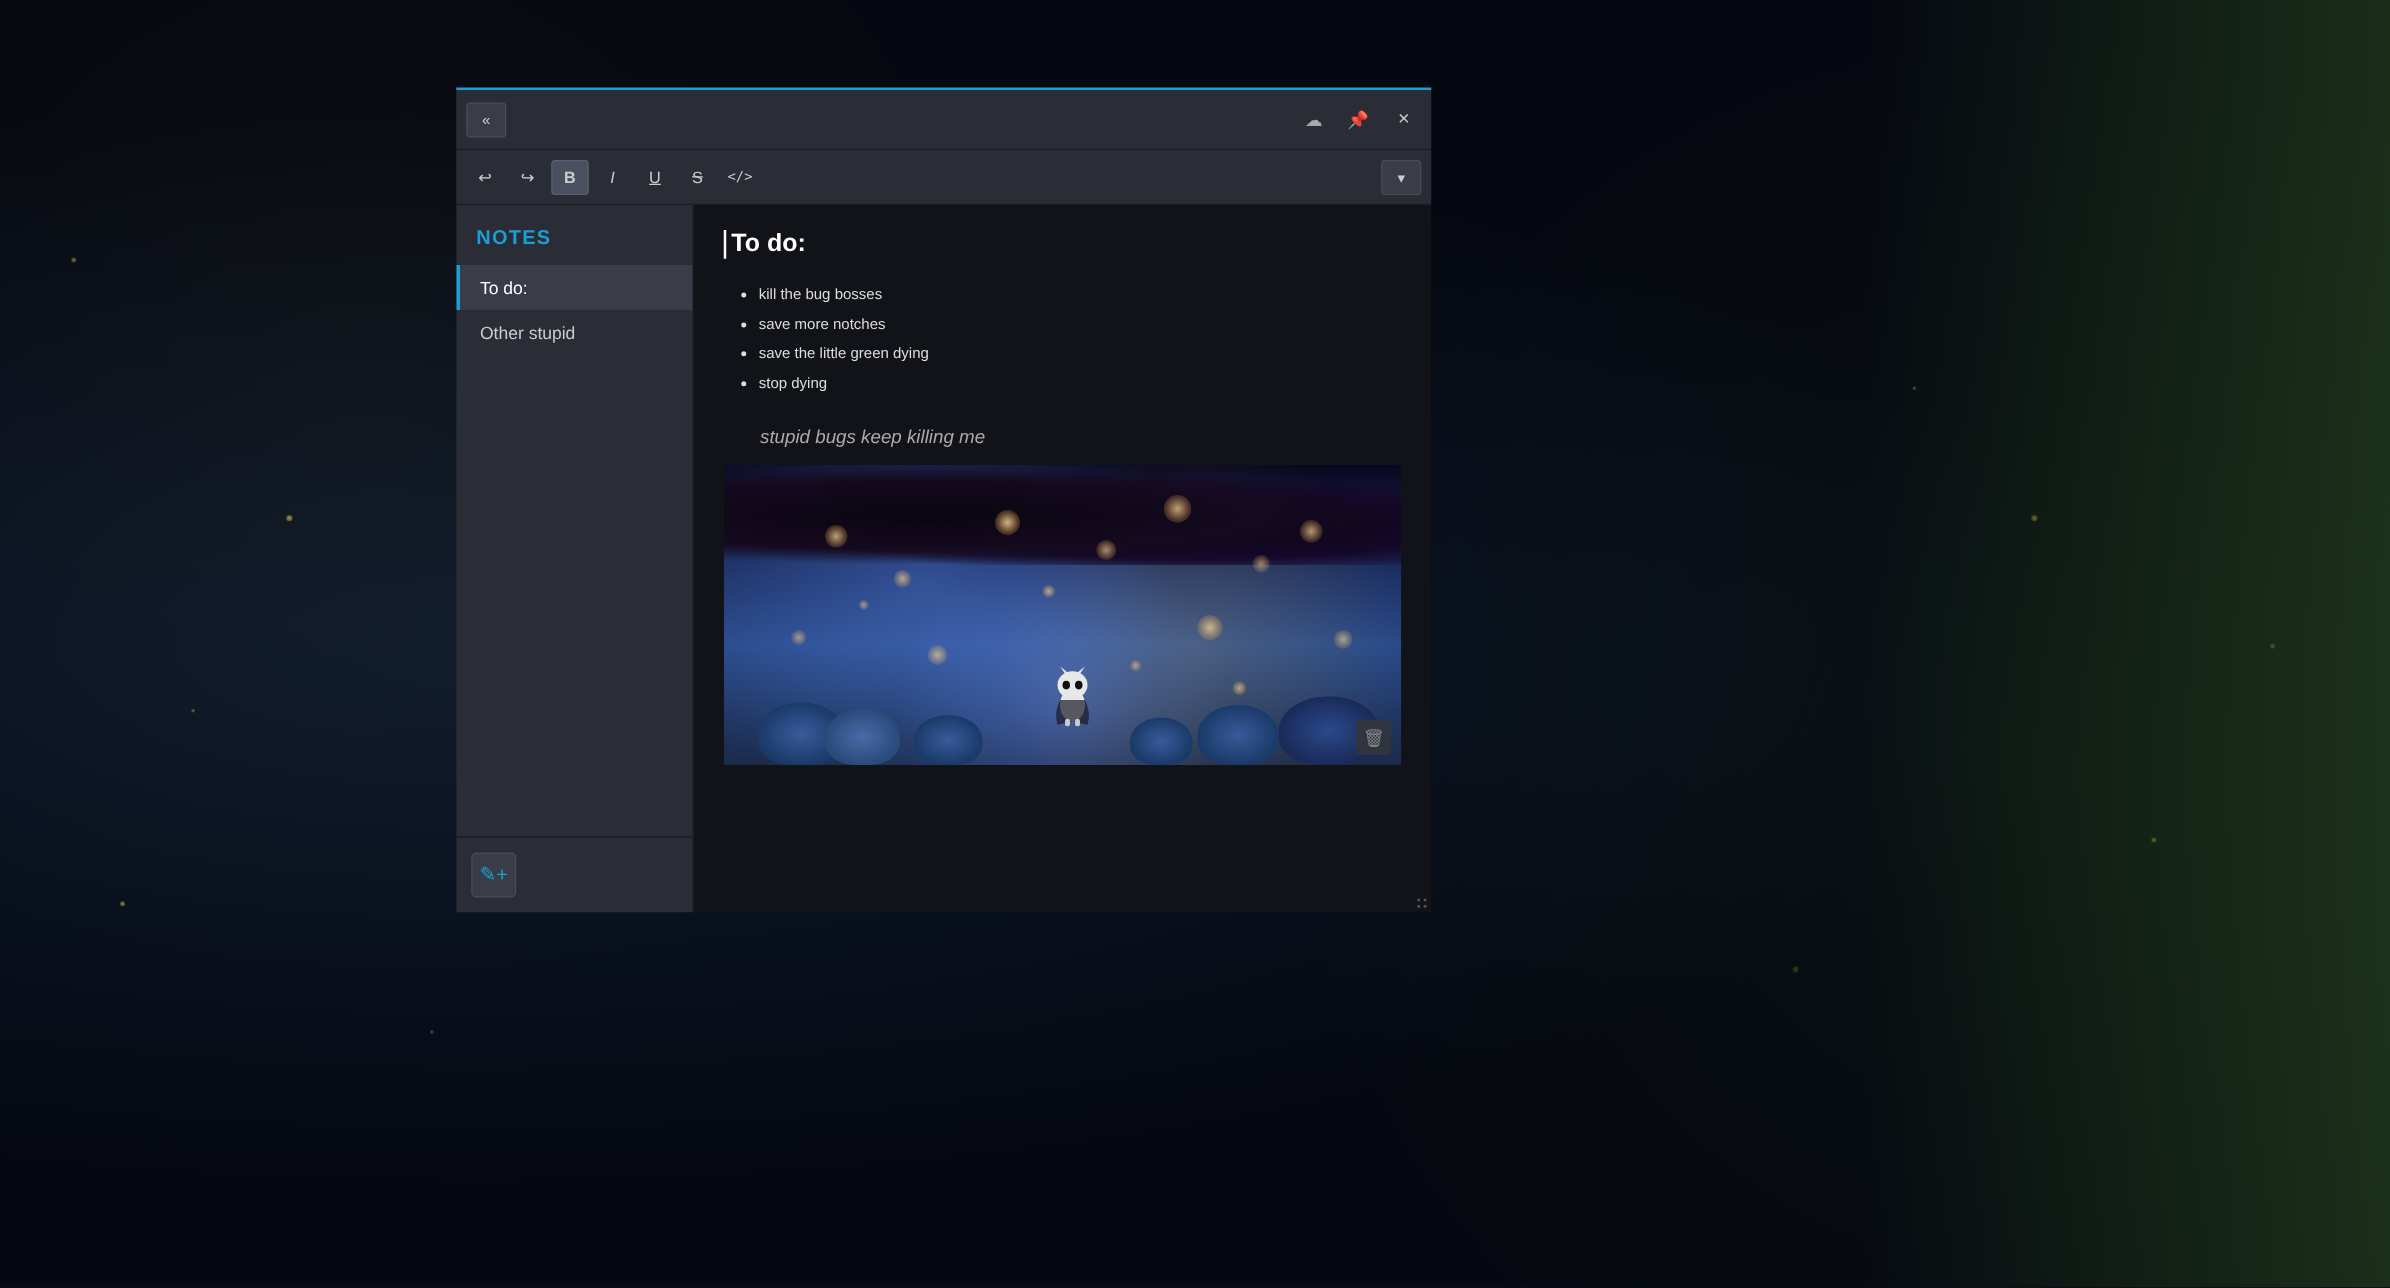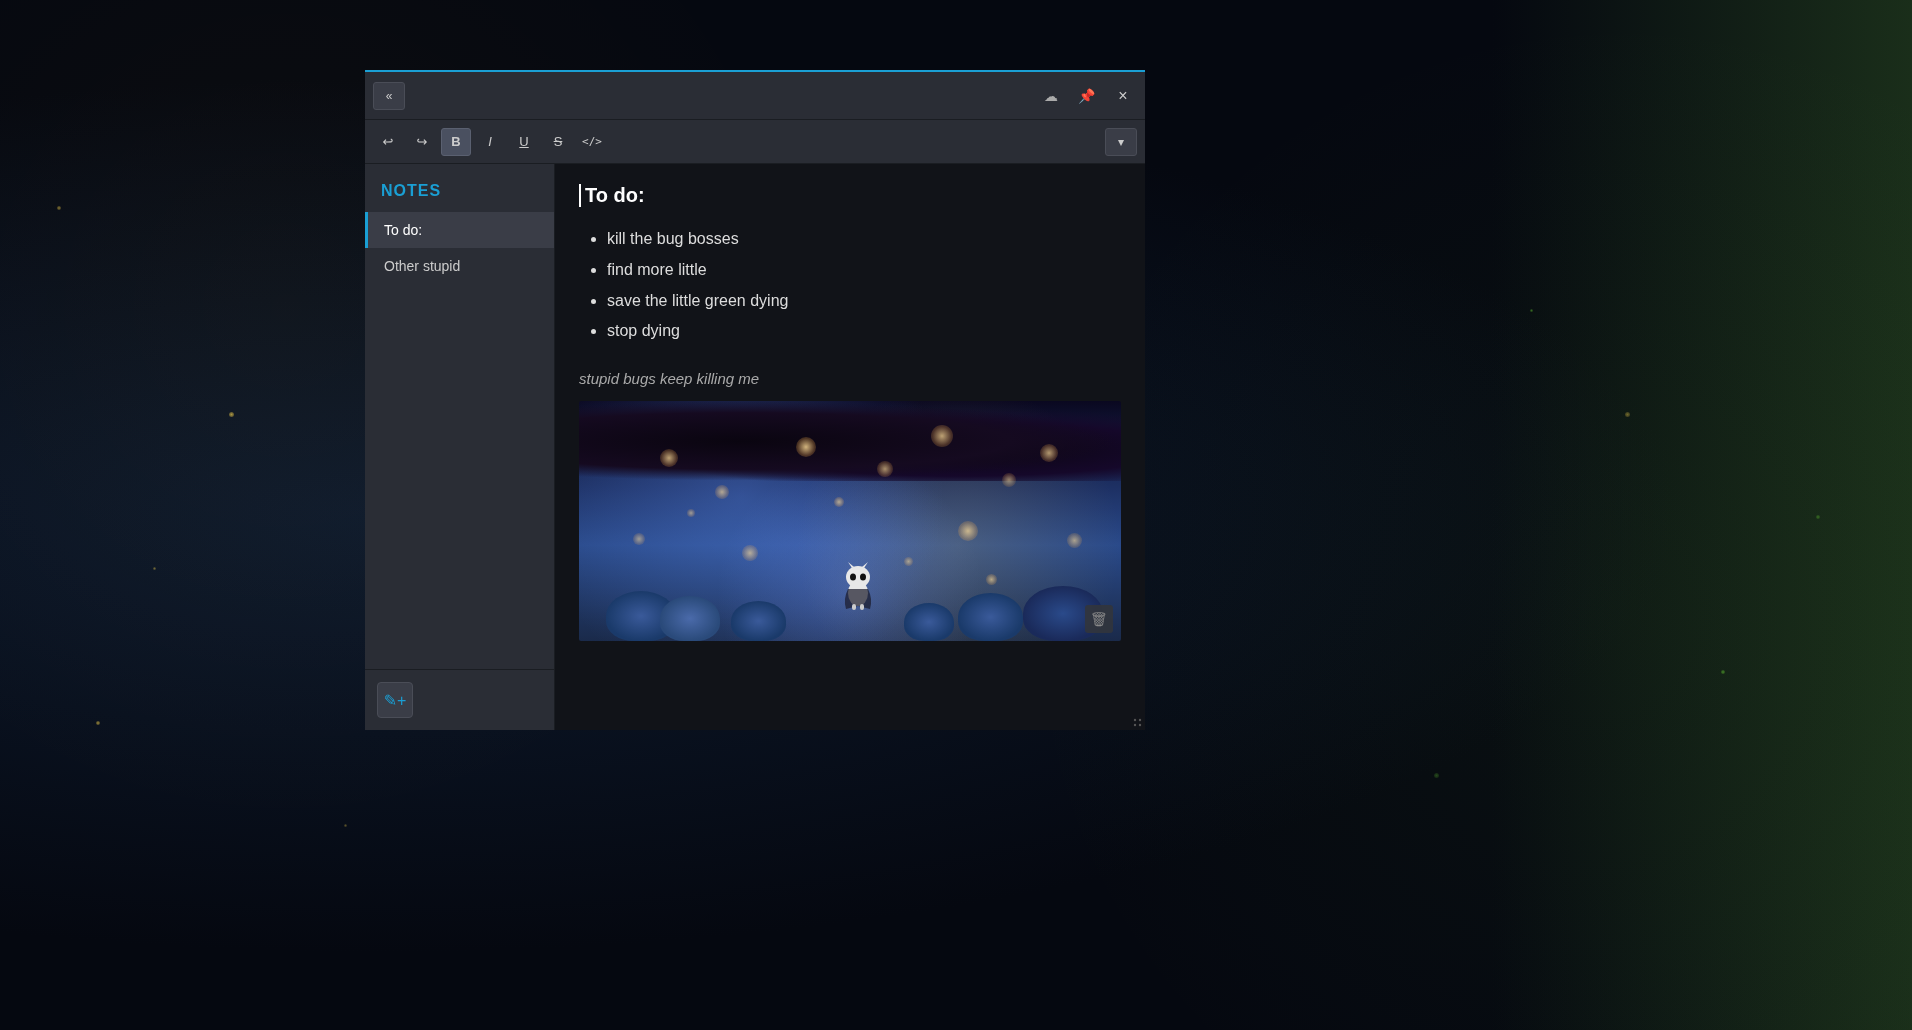--- a/index.html
+++ b/index.html
@@ -254,30 +254,31 @@
     }
 
     .note-list {
       list-style: disc;
       padding-left: 28px;
       margin-bottom: 24px;
     }
 
     .note-list li {
       color: #ddd;
-      font-size: 16px;
+      font-size: 12px;
       line-height: 1.8;
       margin-bottom: 2px;
     }
 
     .note-caption {
       font-style: italic;
       color: #aaa;
       font-size: 15px;
       margin-bottom: 14px;
+      margin-left: 29px;
     }
 
     
     .game-screenshot {
       width: 100%;
       height: 240px;
       border-radius: 2px;
       overflow: hidden;
       position: relative;
     }
@@ -450,21 +451,21 @@
     </div>
 
     <div class="note-editor">
       <div class="note-title">To do:</div>
 
       <ul class="note-list">
         <li class="note-list-item">
           <span>kill the bug bosses</span>
         </li>
         <li class="note-list-item">
-          <span>find more little</span>
+          <span>save more notches</span>
         </li>
         <li class="note-list-item">
           <span>save the little green dying</span>
         </li>
         <li class="note-list-item">
           <span>stop dying</span>
         </li>
       </ul>
 
       <div class="note-caption">stupid bugs keep killing me</div>

